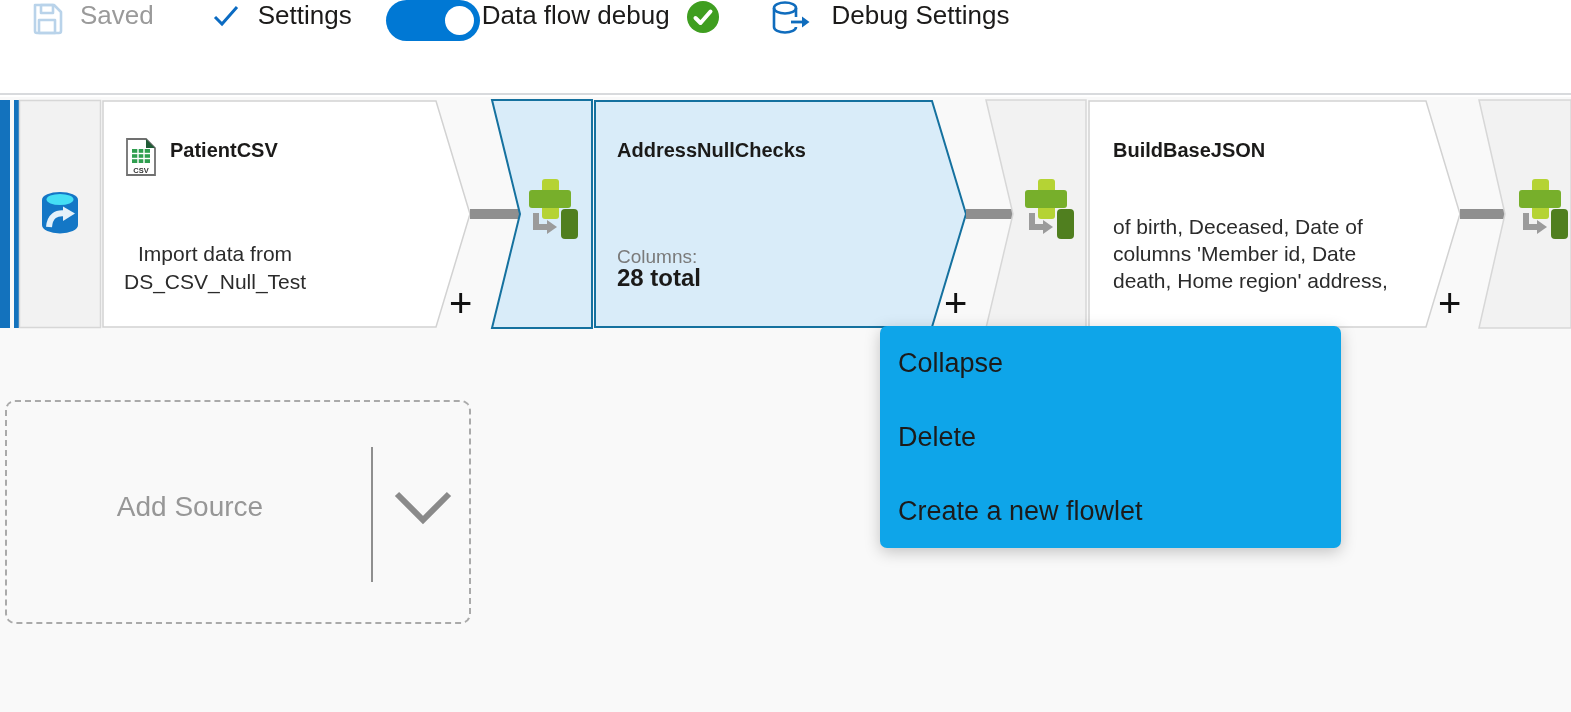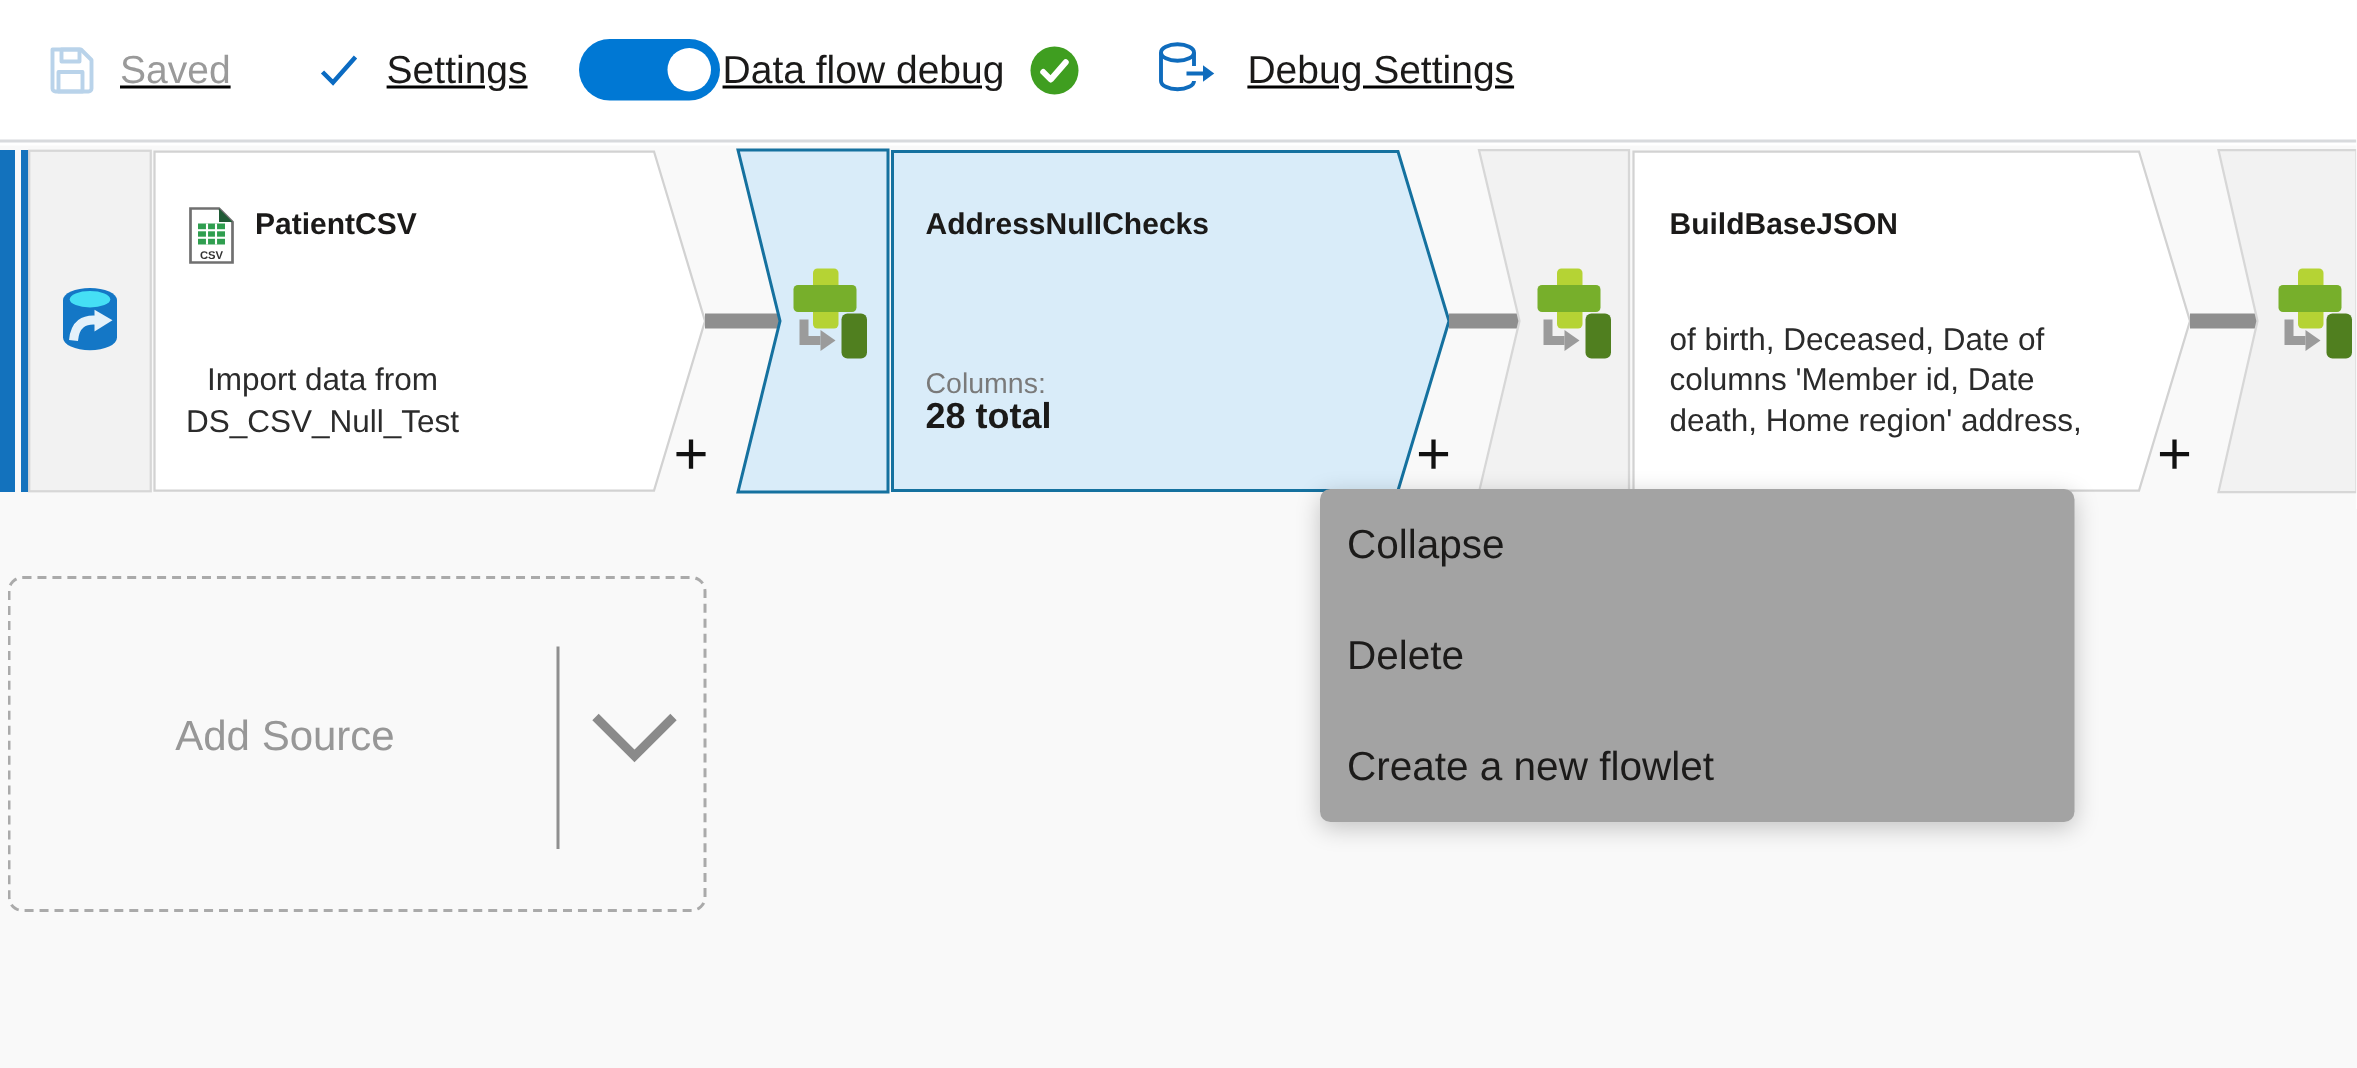--- a/index.html
+++ b/index.html
@@ -5,21 +5,21 @@
   html,body{margin:0;padding:0;background:#ffffff;}
   .screen{
     position:relative;width:1571px;height:712px;overflow:hidden;
     font-family:"Liberation Sans","DejaVu Sans",sans-serif;
     background:#ffffff;
   }
   
   .toolbar{
     position:absolute;left:0;top:0;width:1571px;height:95px;
     background:#ffffff;border-bottom:2px solid #d8dadd;
-    display:flex;align-items:center;padding-left:28px;box-sizing:border-box;text-decoration:underline;
+    display:flex;align-items:flex-start;padding-left:28px;box-sizing:border-box;
   }
   .tb-label{font-size:26px;color:#1b1a19;white-space:nowrap;}
   .tb-label.dim{color:#9a9a9a;}
   .toggle{
     position:relative;width:94px;height:41px;border-radius:21px;
     background:#0078d4;margin-left:34px;flex:none;cursor:pointer;
   }
   .toggle .knob{
     position:absolute;right:6px;top:6px;width:29px;height:29px;border-radius:50%;
     background:#ffffff;
@@ -29,33 +29,33 @@
   .canvas-bg{position:absolute;left:0;top:97px;width:1571px;height:615px;background:#f9f9f9;}
   .flow-shapes{position:absolute;left:0;top:0;width:1571px;height:712px;pointer-events:none;}
   .abs{position:absolute;z-index:2;}
   .node-title{font-size:20px;font-weight:700;color:#1b1a19;white-space:nowrap;}
   .node-desc{font-size:21px;line-height:28px;color:#2b2b2b;white-space:nowrap;}
   .cols-label{font-size:19px;color:#7a7a7a;}
   .cols-value{font-size:24px;font-weight:700;color:#1b1a19;}
   .plus{font-size:40px;font-weight:300;color:#111111;line-height:34px;cursor:pointer;}
   
   .add-source{
-    position:absolute;left:5px;top:384px;width:466px;height:224px;
+    position:absolute;left:5px;top:400px;width:466px;height:224px;
     border:2px dashed #aaaaaa;border-radius:10px;box-sizing:border-box;z-index:2;cursor:pointer;
   }
   .add-source .as-label{
     position:absolute;left:0;top:89px;width:366px;text-align:center;
     font-size:28px;color:#979797;
   }
   .add-source .as-divider{position:absolute;left:364px;top:45px;width:2px;height:135px;background:#8f8f8f;}
   .add-source .as-chevron{position:absolute;left:385px;top:86px;}
   
   .context-menu{
-    position:absolute;left:880px;top:326px;width:503px;height:222px;
-    background:#a3a3a3;border-radius:7px;z-index:6;
+    position:absolute;left:880px;top:326px;width:461px;height:222px;
+    background:#0ea5e9;border-radius:7px;z-index:6;
     box-shadow:0 4px 16px rgba(0,0,0,0.22);overflow:hidden;
   }
   .menu-item{
     height:74px;display:flex;align-items:center;padding-left:18px;
     font-size:27px;color:#1c1b1a;cursor:pointer;
   }
 </style>
 </head>
 <body>
 

